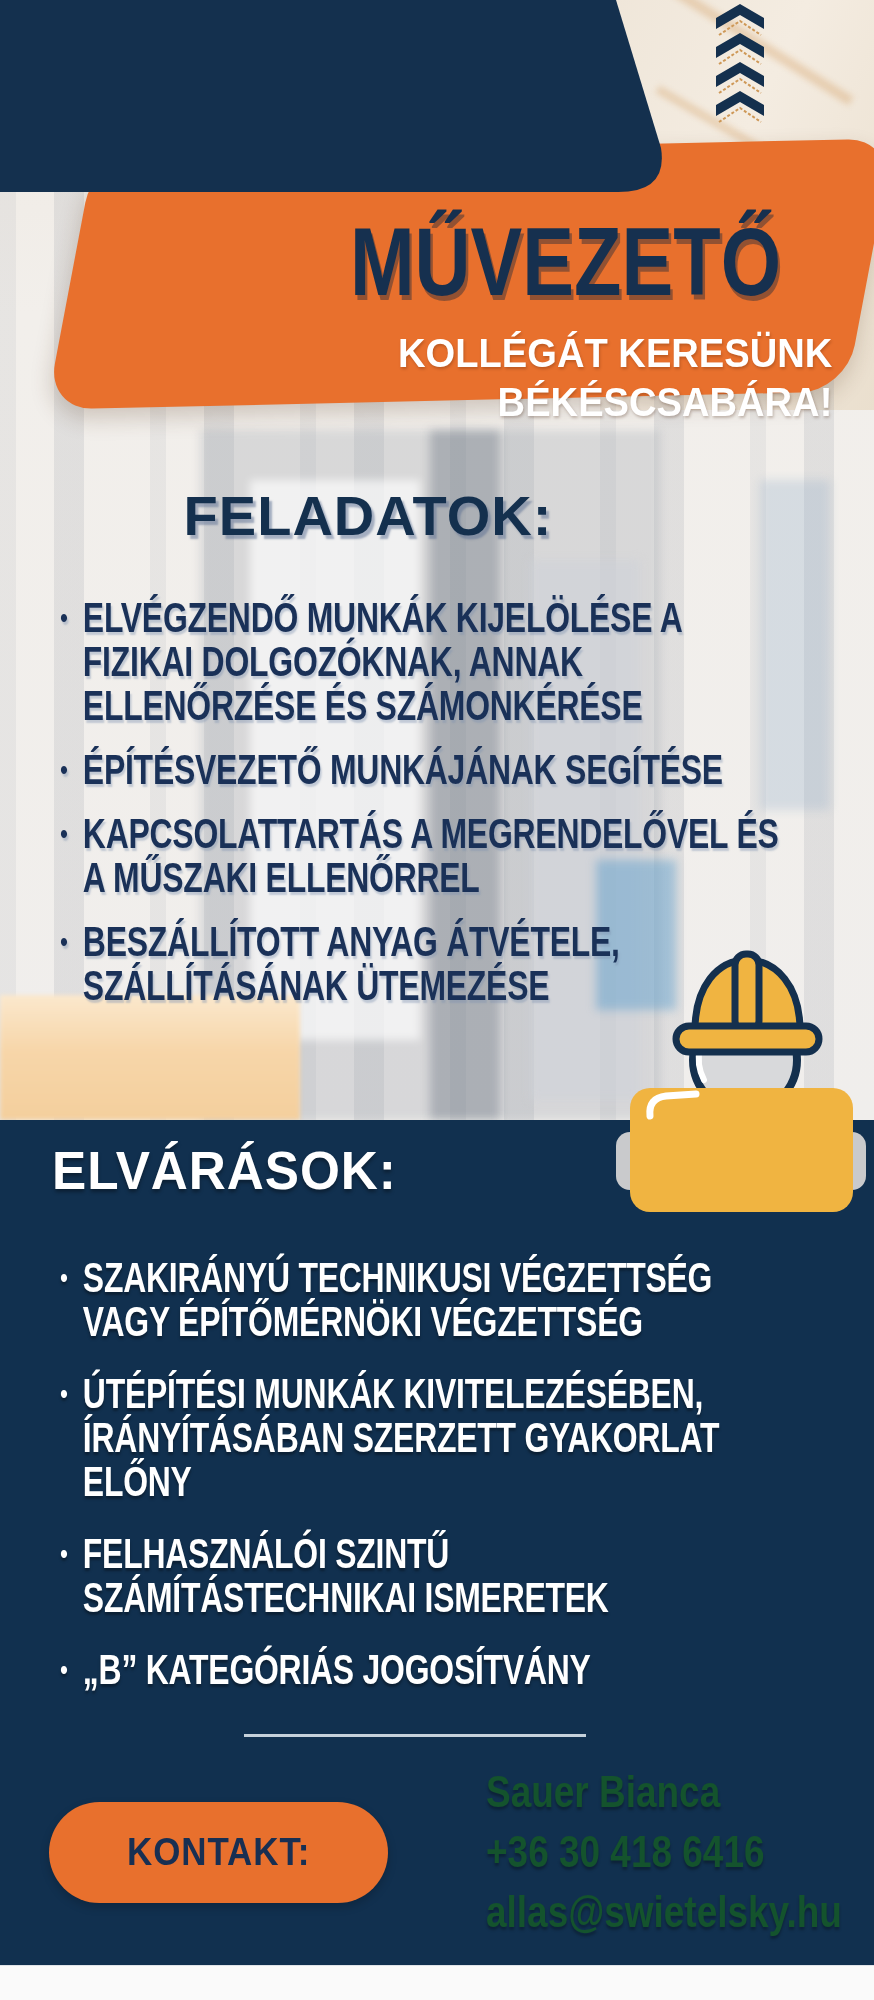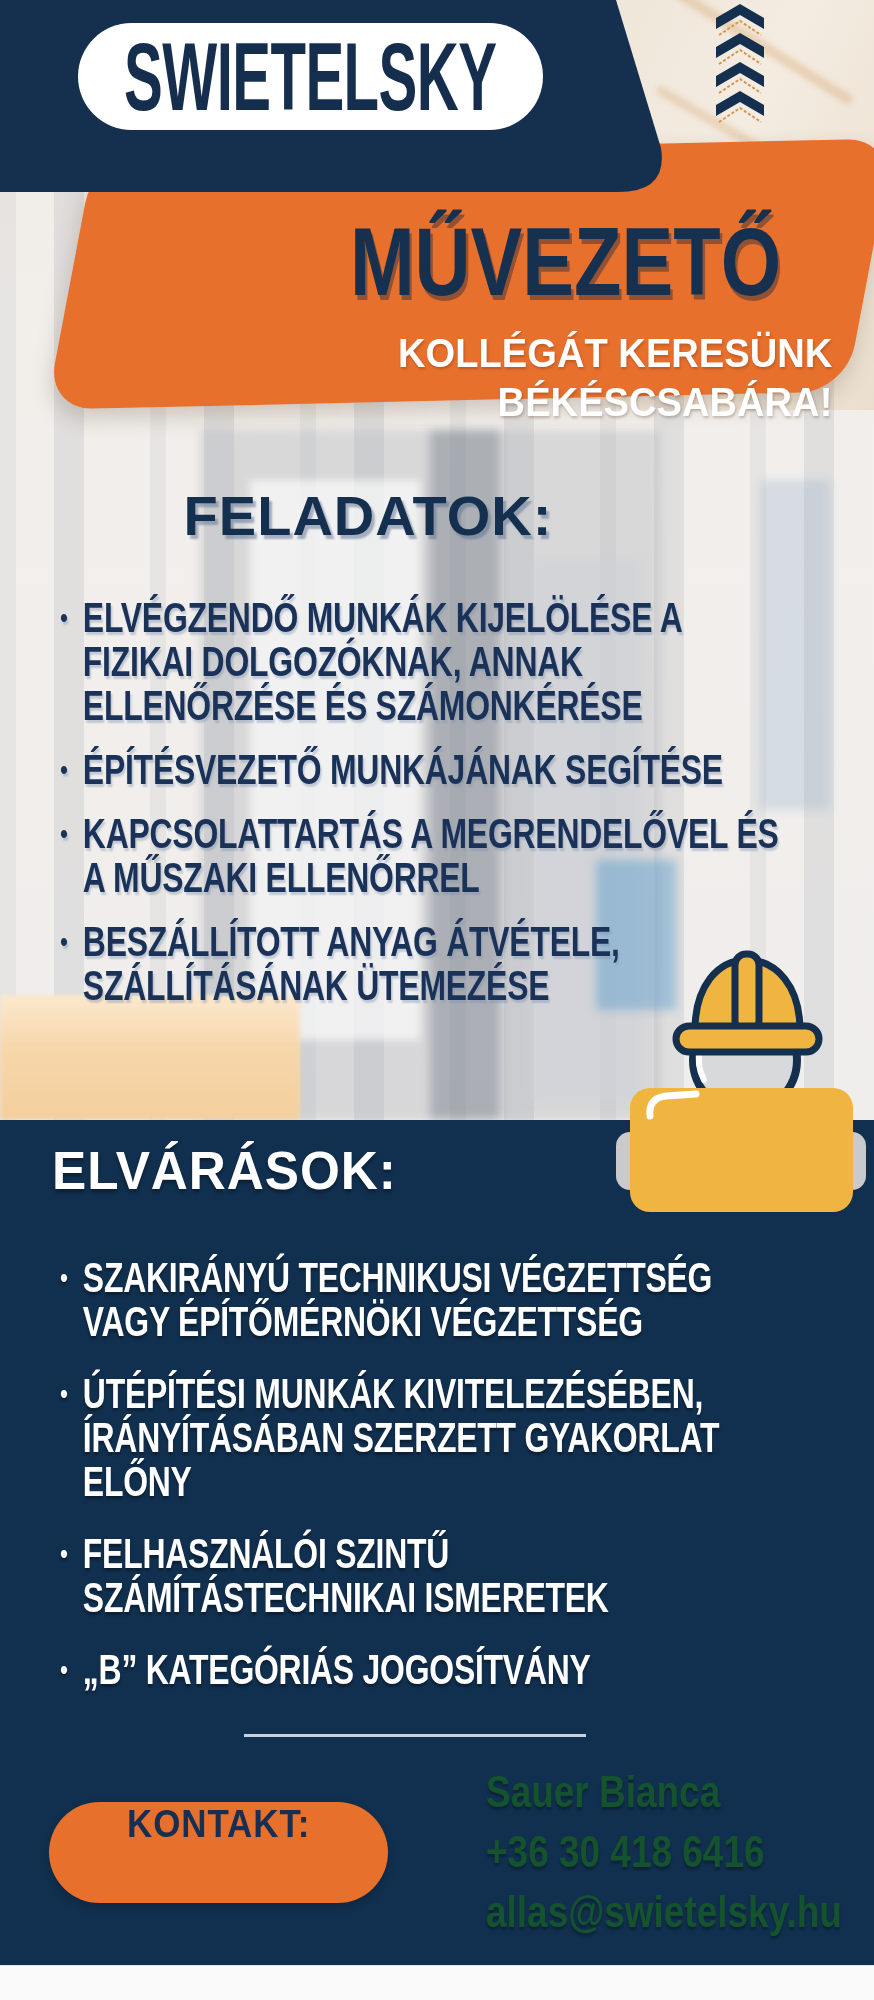--- a/index.html
+++ b/index.html
@@ -78,21 +78,21 @@
     text-shadow:2px 3px 2px rgba(125,145,175,.4);}
   .req-list .bullet-dot,.req-list .bullet-text{color:#ffffff;
     text-shadow:0 3px 3px rgba(0,0,0,.35);}
 
   
   .worker{position:absolute;left:600px;top:950px;z-index:6;}
 
   
   .divider{position:absolute;left:244px;top:1734px;width:342px;height:3px;background:#c6d1db;}
   .kontakt-btn{position:absolute;left:49px;top:1802px;width:339px;height:101px;background:#e8702d;
-    border-radius:51px;display:flex;align-items:flex-start;justify-content:center;border:none;
+    border-radius:51px;display:flex;align-items:center;justify-content:center;border:none;
     box-shadow:0 4px 10px rgba(0,0,0,.2);cursor:pointer;}
   .kontakt-label{font-size:38px;font-weight:bold;color:#182f52;letter-spacing:1px;
     transform:scaleX(.92);}
   .contact-block{position:absolute;left:486px;top:1763px;width:388px;color:#14532d;font-weight:bold;}
   .contact-line{font-size:44px;line-height:58px;margin-bottom:2px;transform:scaleX(.84);
     transform-origin:left center;white-space:nowrap;text-shadow:0 3px 3px rgba(0,0,0,.3);}
 </style>
 </head>
 <body>
 
@@ -114,23 +114,20 @@
 
   <div class="navy-section"></div>
   <div class="bottom-strip"></div>
 
   <div class="banner"></div>
 
   <svg class="header-shape" width="874" height="200" viewBox="0 0 874 200">
     <path d="M0,0 H616 L661,148 Q668,192 618,192 H0 Z" fill="#14304e"></path>
   </svg>
 
-  <div class="logo-pill">
-    <span class="logo-text">SWIETELSKY</span>
-  </div>
 
   <svg class="chevrons" width="56" height="126" viewBox="0 0 56 126">
     <g>
       <path d="M4,16 L28,2 L52,16 L52,27 L28,13 L4,27 Z" fill="#14304e"></path>
       <path d="M7,33 L28,19 L49,33" fill="none" stroke="#ce9857" stroke-width="2" stroke-dasharray="3 2"></path>
       <path d="M4,45 L28,31 L52,45 L52,56 L28,42 L4,56 Z" fill="#14304e"></path>
       <path d="M7,62 L28,48 L49,62" fill="none" stroke="#ce9857" stroke-width="2" stroke-dasharray="3 2"></path>
       <path d="M4,74 L28,60 L52,74 L52,85 L28,71 L4,85 Z" fill="#14304e"></path>
       <path d="M7,91 L28,77 L49,91" fill="none" stroke="#ce9857" stroke-width="2" stroke-dasharray="3 2"></path>
       <path d="M4,103 L28,89 L52,103 L52,114 L28,100 L4,114 Z" fill="#14304e"></path>

